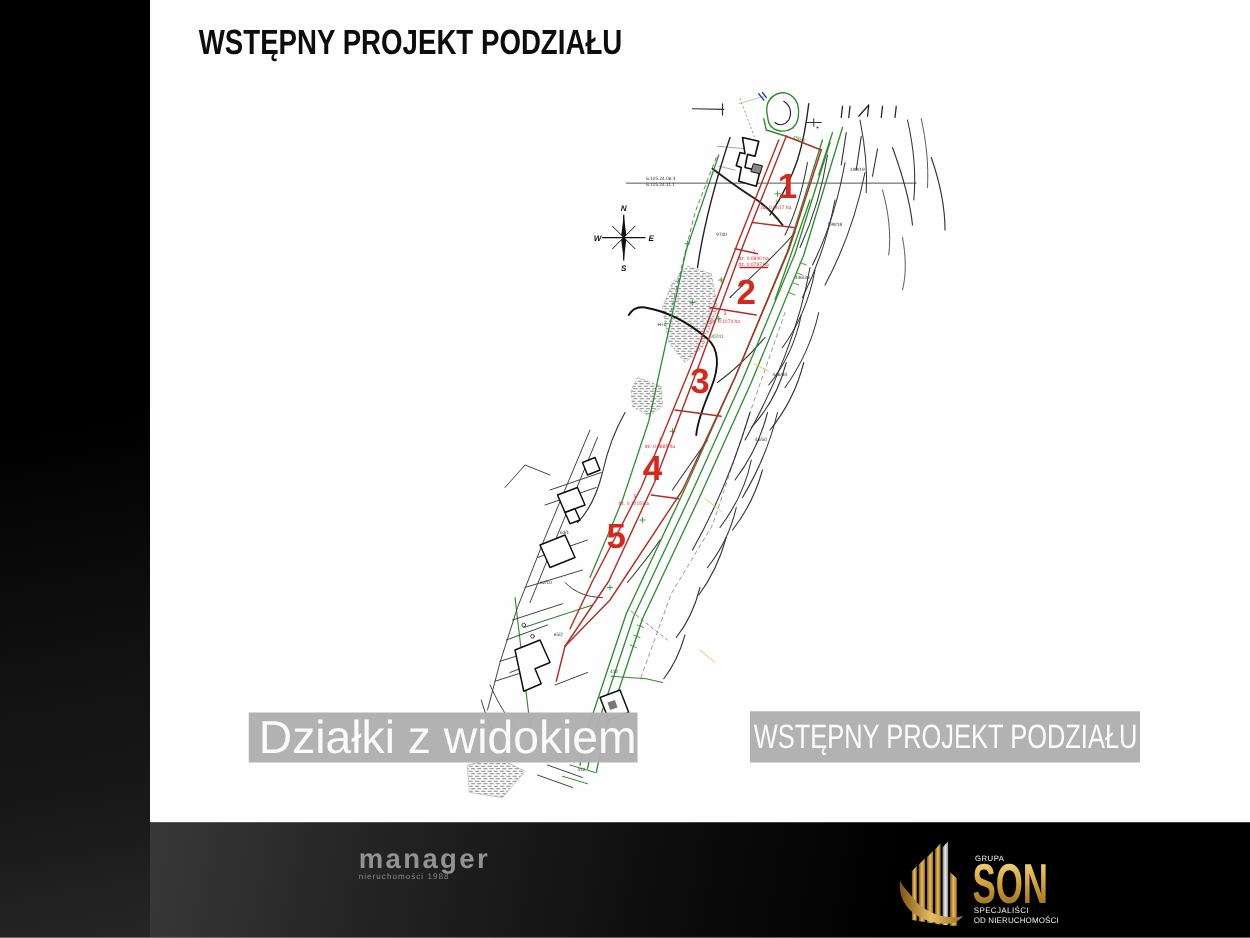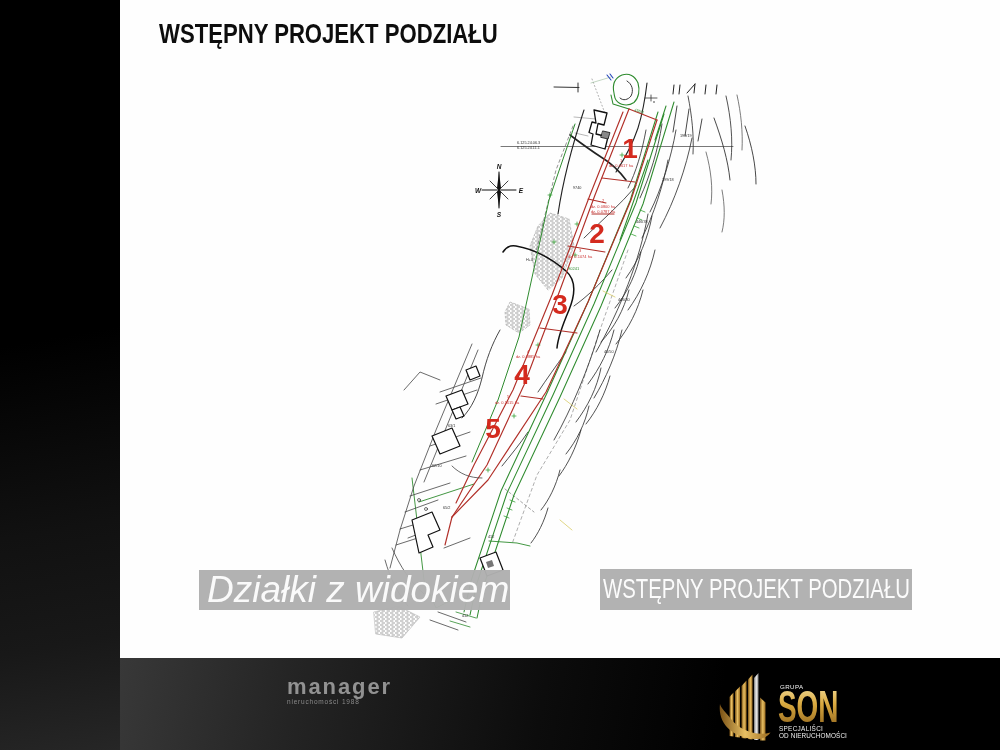--- a/index.html
+++ b/index.html
@@ -5,21 +5,21 @@
   html,body{margin:0;padding:0;}
   body{width:1000px;height:750px;overflow:hidden;position:relative;
        background:#000;font-family:"Liberation Sans",sans-serif;}
   #leftstrip{position:absolute;left:0;top:0;width:120px;height:750px;
        background:linear-gradient(170deg,#000 0%,#000 45%,#111 70%,#181818 85%,#262626 100%);}
   #page{position:absolute;left:120px;top:0;width:880px;height:658px;background:#fefefe;}
   #title{position:absolute;left:39px;top:18px;font-size:28px;font-weight:bold;
        color:#0d0d0d;letter-spacing:0px;transform:scaleX(0.79);transform-origin:left center;white-space:nowrap;}
   #band1{position:absolute;left:199px;top:570px;width:311px;height:40px;
        background:rgba(175,175,175,0.97);color:#fafafa;font-size:37px;
-       line-height:39px;white-space:nowrap;font-style:italic;}
+       line-height:39px;white-space:nowrap;}
   #band1 span{display:inline-block;transform-origin:left center;}
   #band2{position:absolute;left:600px;top:569px;width:312px;height:41px;
        background:rgba(175,175,175,0.97);color:#fcfcfc;font-size:27px;
        line-height:40px;white-space:nowrap;}
   #band2 span{display:inline-block;transform-origin:left center;}
   #bottomband{position:absolute;left:120px;top:658px;width:880px;height:92px;
        background:linear-gradient(100deg,#383838 0%,#242424 20%,#0c0c0c 48%,#000 68%);}
   #manager{position:absolute;left:287px;top:677px;color:#929292;}
   #manager .m1{font-size:22px;font-weight:bold;letter-spacing:1.9px;line-height:20px;}
   #manager .m2{font-size:6.5px;letter-spacing:0.8px;color:#8a8a8a;margin-top:1px;}

